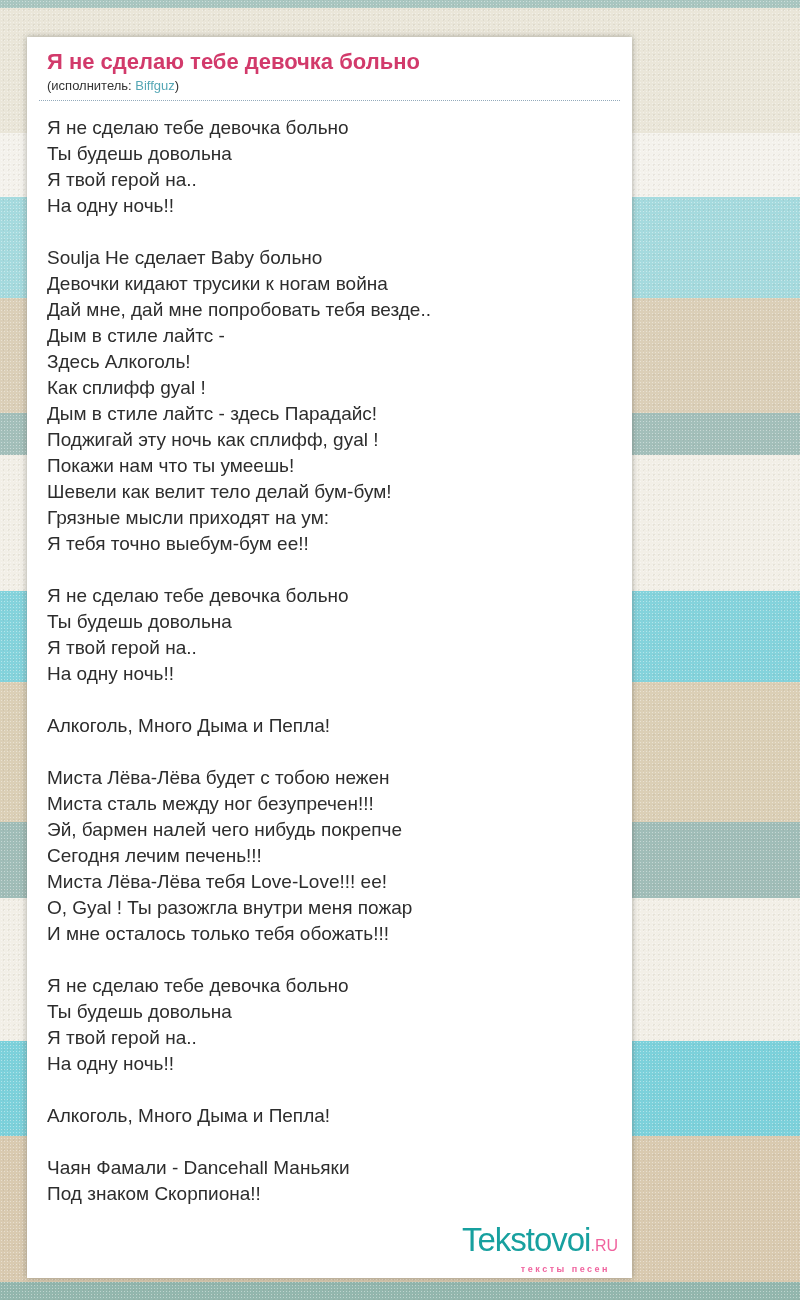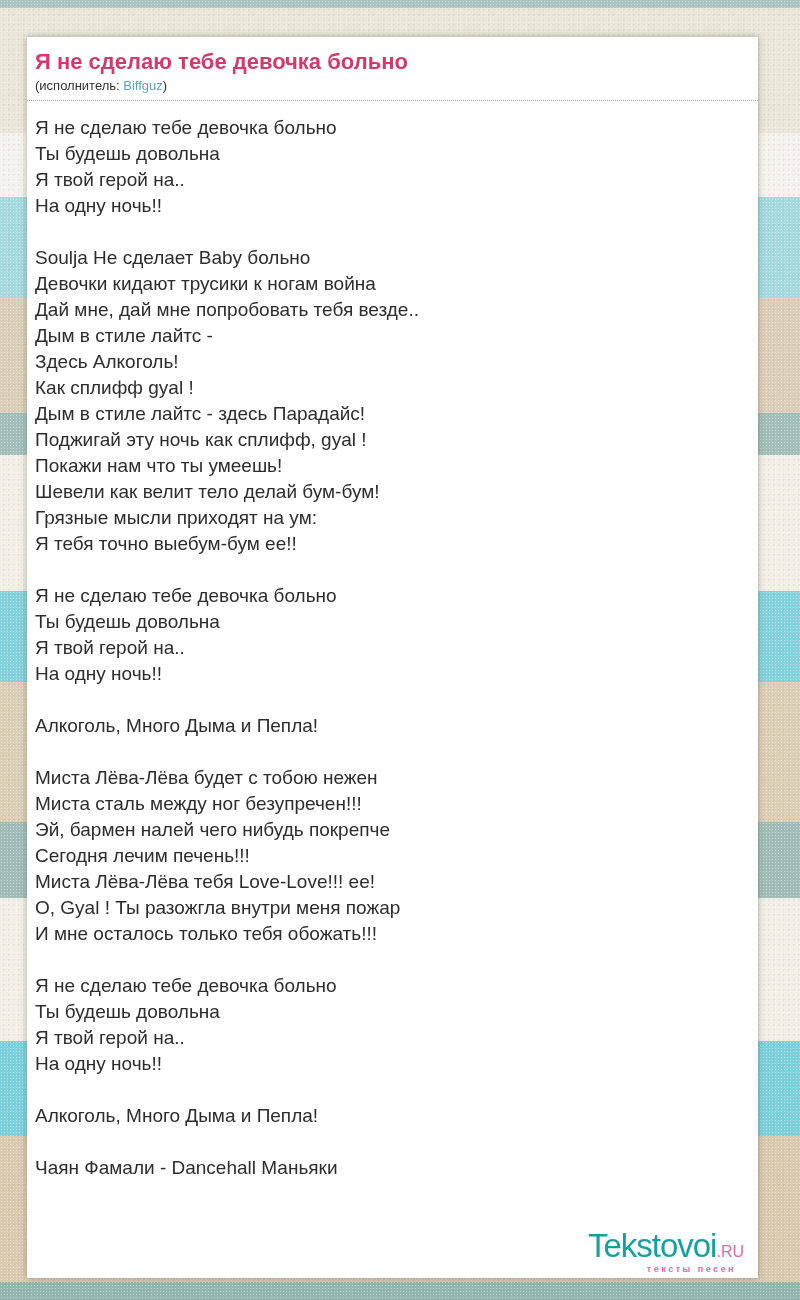--- a/index.html
+++ b/index.html
@@ -33,26 +33,26 @@
       radial-gradient(rgba(255,255,255,0.40) 1px, rgba(255,255,255,0) 1px),
       radial-gradient(rgba(120,110,90,0.10) 1px, rgba(0,0,0,0) 1px);
     background-size: 3px 3px, 5px 5px;
     background-position: 0 0, 1px 2px;
     z-index: 0;
   }
   .card {
     position: absolute;
     left: 27px;
     top: 37px;
-    width: 731px;
+    width: 605px;
     height: 1241px;
     background: #ffffff;
     box-shadow: 0 0 6px rgba(75, 80, 70, 0.45);
     box-sizing: border-box;
-    padding: 10px 8px;
+    padding: 10px 20px;
     z-index: 1;
   }
   .song-title {
     margin: 0;
     padding-top: 2px;
     font-size: 22px;
     line-height: 25px;
     font-weight: bold;
     color: #d23a6b;
   }
@@ -99,21 +99,21 @@
   .logo-tld {
     font-size: 16px;
     font-weight: normal;
     color: #f0639e;
   }
   .logo-tagline {
     font-size: 9px;
     font-weight: bold;
     color: #f0639e;
     letter-spacing: 2.5px;
-    margin-top: 3px;
+    margin-top: 9px;
     margin-right: 8px;
   }
 </style>
 </head>
 <body>
 
 <div class="bg-texture"></div>
 
 <main class="card">
   <h1 class="song-title">Я не сделаю тебе девочка больно</h1>
@@ -157,19 +157,20 @@
       <div class="lyric-line">И мне осталось только тебя обожать!!!</div>
       <div class="lyric-line"></div>
       <div class="lyric-line">Я не сделаю тебе девочка больно</div>
       <div class="lyric-line">Ты будешь довольна</div>
       <div class="lyric-line">Я твой герой на..</div>
       <div class="lyric-line">На одну ночь!!</div>
       <div class="lyric-line"></div>
       <div class="lyric-line">Алкоголь, Много Дыма и Пепла!</div>
       <div class="lyric-line"></div>
       <div class="lyric-line">Чаян Фамали - Dancehall Маньяки</div>
+      <div class="lyric-line">Под знаком Скорпиона!!</div>
     </div>
 
   <div class="site-logo">
     <span class="logo-main">Tekstovoi</span><span class="logo-tld">.RU</span>
     <div class="logo-tagline">тексты песен</div>
   </div>
 </main>
 
 </body></html>

